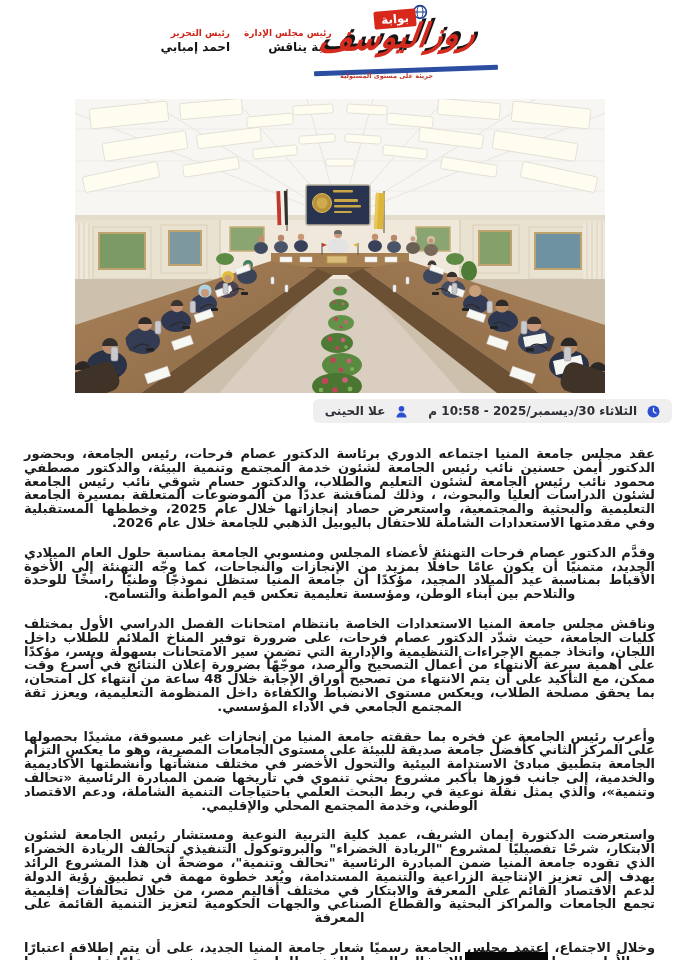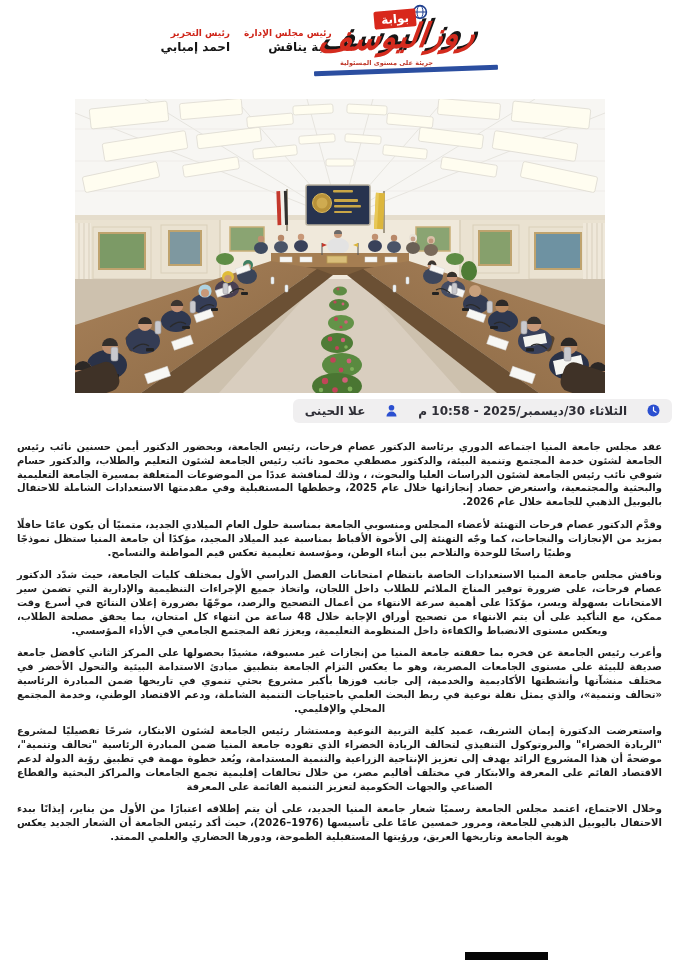--- a/index.html
+++ b/index.html
@@ -14,42 +14,42 @@
   .editor-name{color:#141414;font-size:12px;font-weight:700;margin-top:2px;}
 
   .logo{position:absolute;left:312px;top:4px;width:200px;height:80px;}
   .gate-box{position:absolute;left:62px;top:6px;background:#d8281c;color:#fff;font-size:12px;
             font-weight:700;padding:2px 7px;border-radius:2px;transform:rotate(-5deg);z-index:3;}
   .globe-icon{position:absolute;left:100px;top:0;z-index:2;}
   .wm{position:absolute;font-size:33px;font-weight:700;font-style:italic;letter-spacing:-2px;
       white-space:nowrap;transform:skewX(-10deg) rotate(-3deg);line-height:1;}
   .wm-black{color:#161616;left:10px;top:13px;}
   .wm-red{color:#d42b1e;left:7px;top:16px;}
-  .tagline{position:absolute;left:28px;top:55px;color:#c0392b;font-size:6.5px;font-weight:700;
+  .tagline{position:absolute;left:28px;top:68px;color:#c0392b;font-size:6.5px;font-weight:700;
            white-space:nowrap;z-index:3;}
   .logo-underline{position:absolute;left:2px;top:64px;width:184px;height:5px;background:#2b4ea0;
            transform:rotate(-2deg);border-radius:1px;}
 
   
   .headline{margin:2px 26px 0;text-align:center;font-size:28px;line-height:50px;font-weight:700;
             color:#0d0d0d;}
 
   
   .photo-wrap{width:530px;margin:5px auto 0;}
   .photo-wrap svg{display:block;}
 
   
   .byline-row{padding:6px 7px 0;}
   .byline-pill{display:inline-flex;align-items:center;gap:20px;background:#f0eff0;border-radius:6px;
                padding:5px 12px;direction:rtl;}
-  .byline-item{display:inline-flex;align-items:flex-start;gap:20px;font-size:12px;font-weight:700;color:#2e2e36;}
+  .byline-item{display:inline-flex;align-items:center;gap:10px;font-size:12px;font-weight:700;color:#2e2e36;}
 
   
   .article{padding:8px 8px 0;}
-  .article p{margin:9px;font-size:10px;line-height:13.8px;font-weight:700;color:#1c1c1c;
+  .article p{margin:16px;font-size:13px;line-height:13.8px;font-weight:700;color:#1c1c1c;
              text-align:justify;text-align-last:center;}
   .article p.last-right{text-align-last:right;}
 
   .cutoff-bar{position:absolute;left:465px;top:952px;width:83px;height:8px;background:#060606;}
 </style>
 </head>
 <body>
 
 <div class="page">
 

